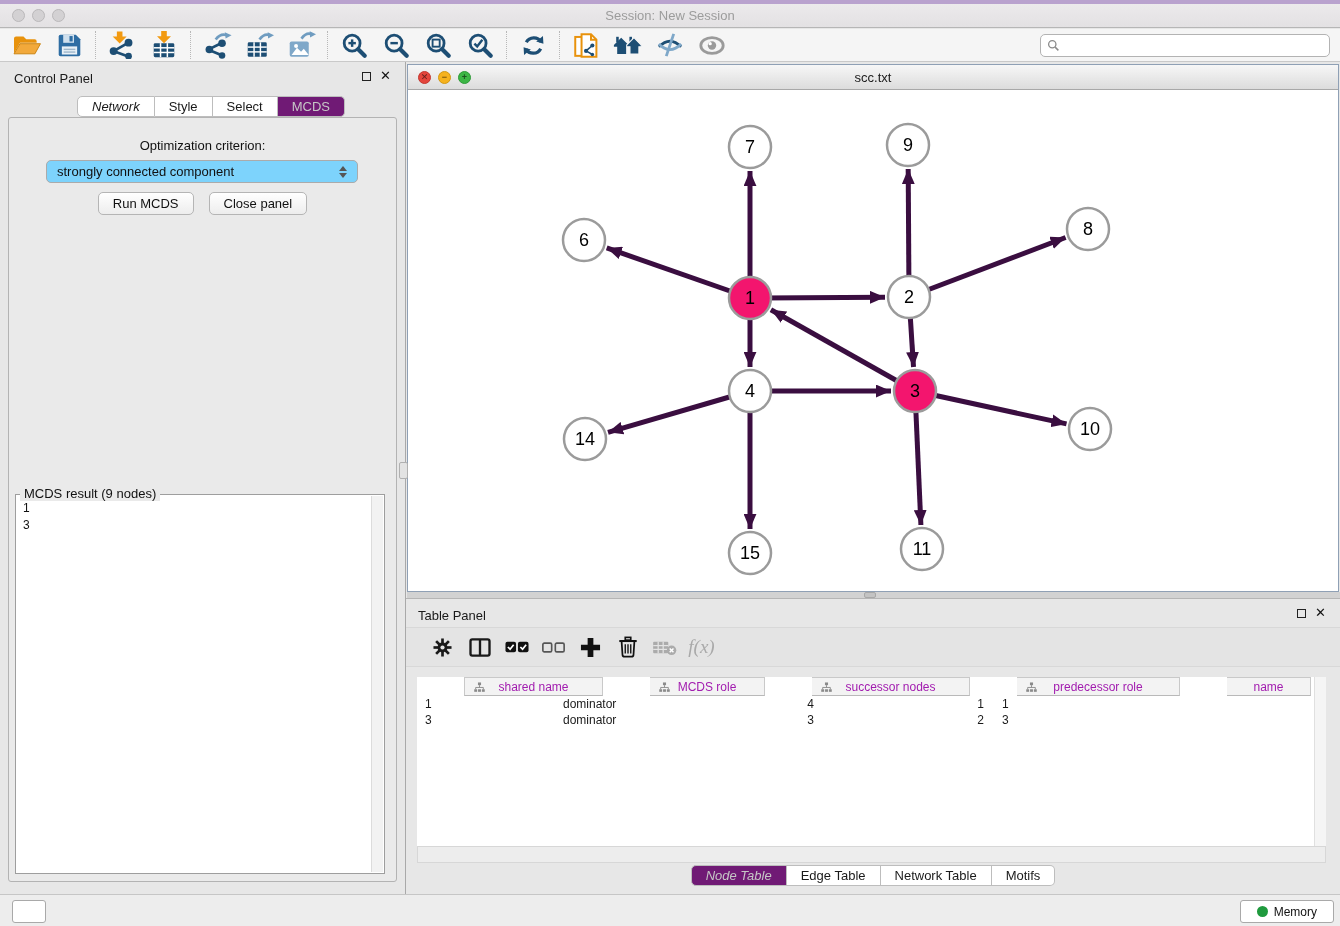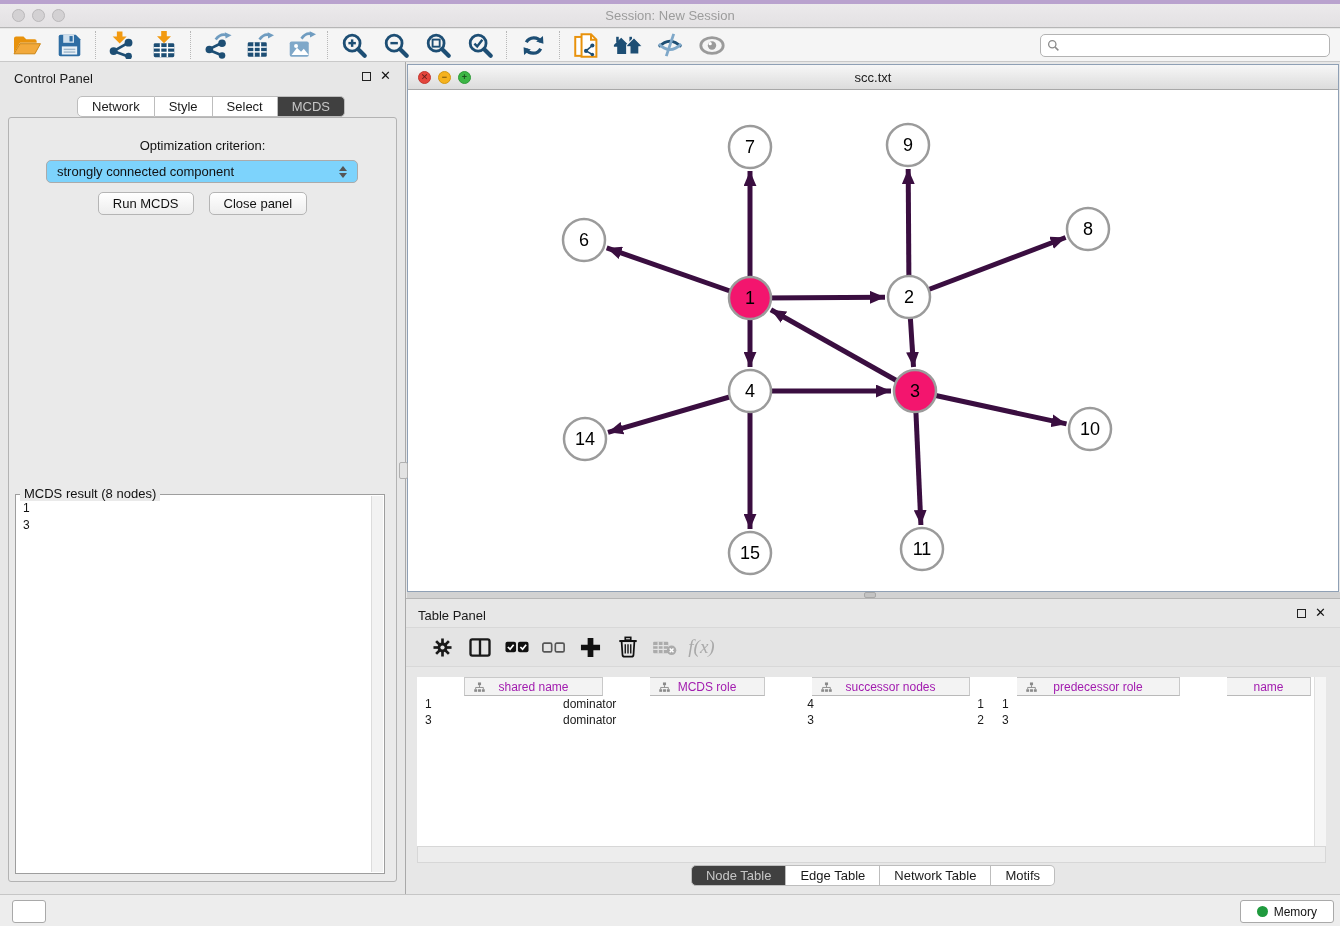--- a/index.html
+++ b/index.html
@@ -30,23 +30,23 @@
   .control-panel { position:absolute; left:0; top:62px; width:406px; height:832px;
     background:#e7e7e7; border-right:1px solid #a9a9a9; }
   .panel-head-title { position:absolute; left:14px; top:9px; font-size:13px; color:#1a1a1a; }
   .win-btns { position:absolute; right:14px; top:9px; display:flex; gap:9px; align-items:center; }
   .float-icon { width:9px; height:9px; border:1.5px solid #222; display:inline-block; }
   .close-icon { font-size:13px; font-weight:bold; color:#111; line-height:10px; }
 
   .seg { display:flex; }
   .seg .tab { background:#fff; border:1px solid #bdbdbd; border-left:none; padding:0 14px;
     font-size:13px; color:#1a1a1a; height:21px; line-height:20px; cursor:default; }
-  .seg .tab:first-child { border-left:1px solid #bdbdbd; border-radius:5px 0 0 5px; }
+  .seg .tab:first-child { border-left:1px solid #bdbdbd; border-radius:5px 0 0 5px;font-style:italic; }
   .seg .tab:last-child { border-radius:0 5px 5px 0; }
-  .seg .tab.sel { background:#404040; color:#c6c6c6; }
+  .seg .tab.sel { background:#701a75; color:#c6c6c6; }
 
   #control-tabs { position:absolute; left:77px; top:34px; z-index:2; }
   .cp-content { position:absolute; left:8px; top:55px; width:389px; height:765px;
     border:1px solid #b3b3b3; border-radius:3px; background:#eaeaea; }
   .opt-label { position:absolute; top:20px; left:0; width:100%; text-align:center; font-size:13px; color:#111; }
   .criterion { position:absolute; left:37px; top:42px; width:312px; height:23px; background:#7dd3fc;
     border:1px solid #ababab; border-radius:5px; display:flex; align-items:center; padding:0 10px; font-size:13px; color:#111; }
   .stepper { margin-left:auto; display:flex; flex-direction:column; gap:2px; align-items:center; }
   .stepper i { width:0; height:0; border-left:4px solid transparent; border-right:4px solid transparent; display:block; }
   .stepper .up { border-bottom:5px solid #555; }
@@ -308,21 +308,21 @@
         <span class="stepper">
             <i class="up"></i>
             <i class="down"></i>
           </span>
       </div>
       <div class="btn-row">
         <button class="btn">Run MCDS</button>
         <button class="btn">Close panel</button>
       </div>
       <div class="result-group">
-        <div class="result-legend">MCDS result (8 nodes)</div>
+        <div class="result-legend">MCDS result (9 nodes)</div>
         <div class="result-text" id="result-lines">
             <div>1</div>
             <div>3</div>
           </div>
         <div class="result-scroll"></div>
       </div>
     </div>
   </div>
   <div class="v-handle"></div>
 

